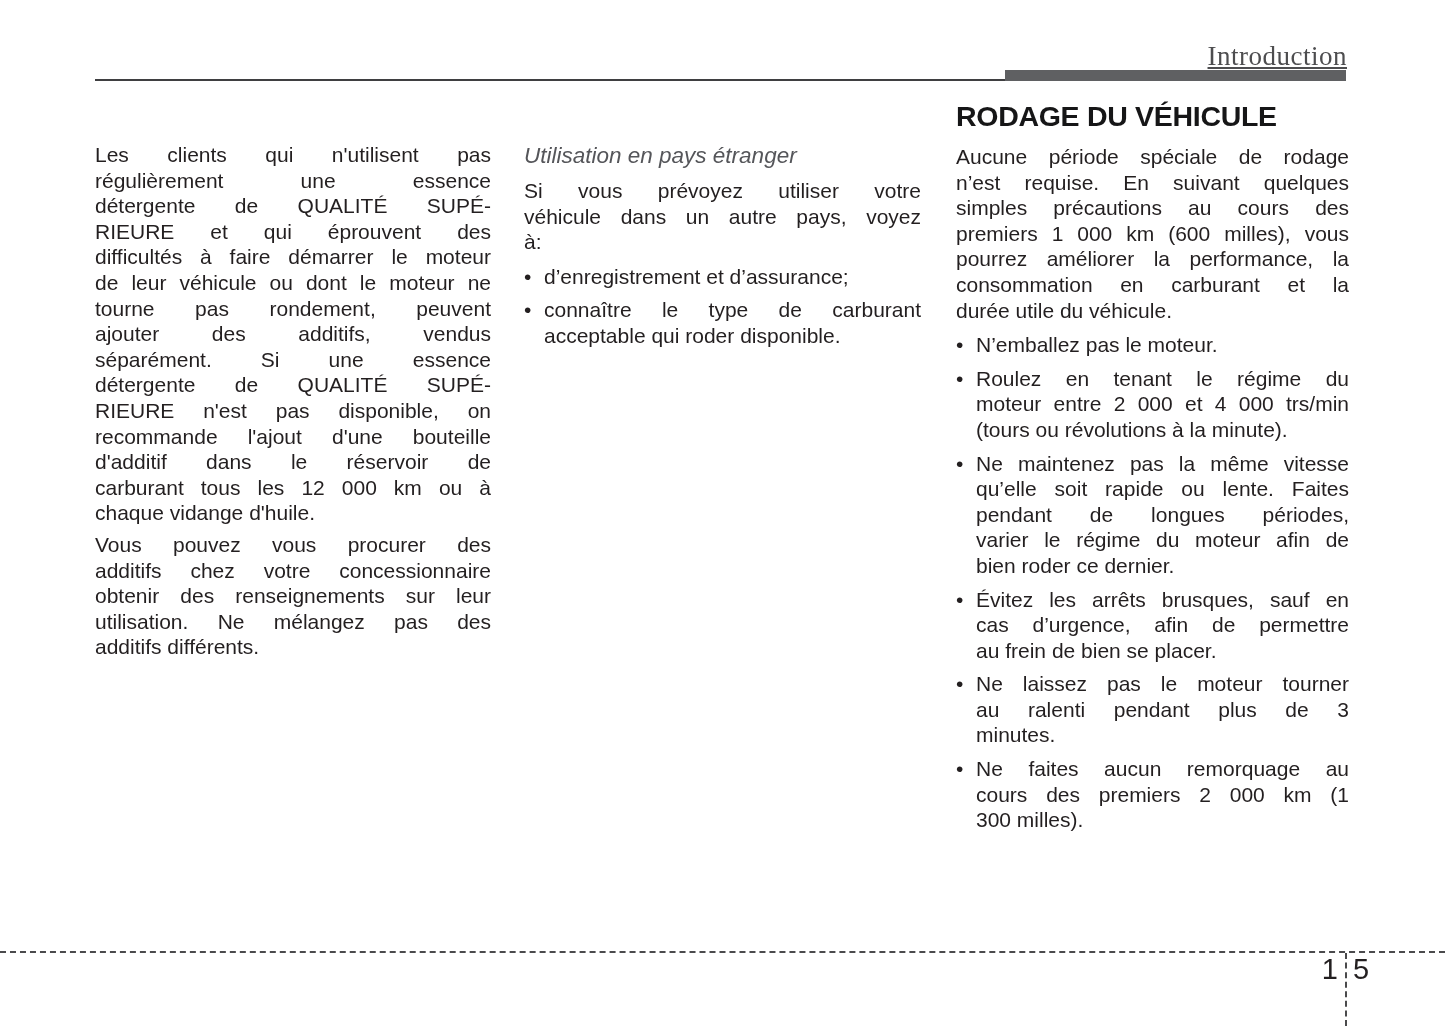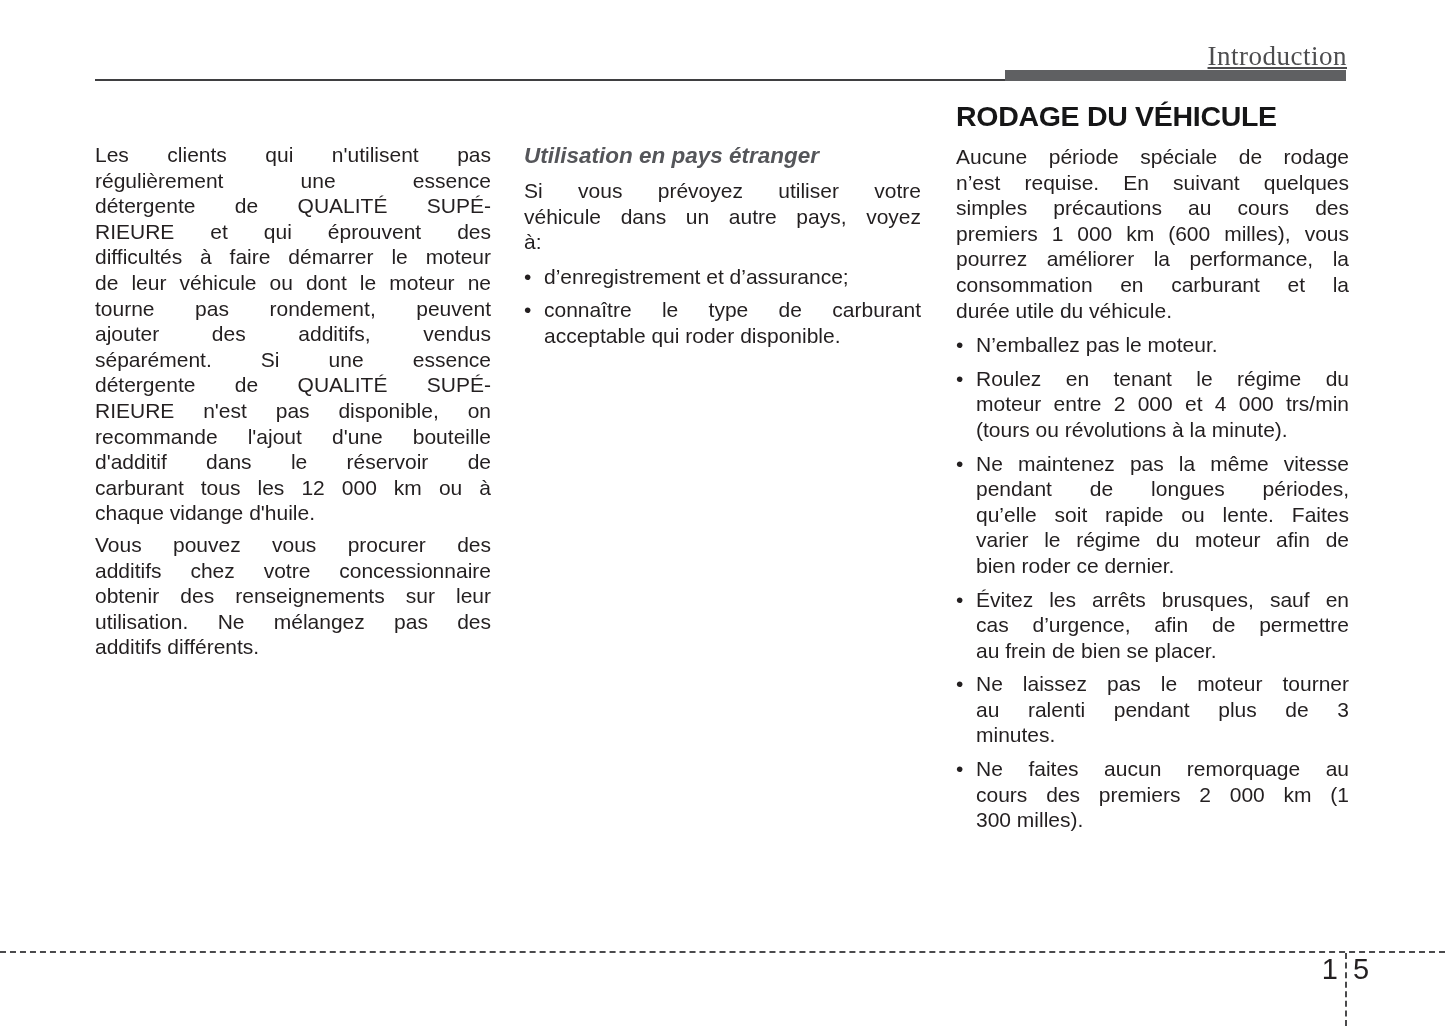--- a/index.html
+++ b/index.html
@@ -48,21 +48,21 @@
   .para { margin: 0 0 6px 0; }
   .line {
     text-align: justify;
     text-align-last: justify;
     white-space: normal;
   }
   .line.last { text-align-last: left; }
 
   .subheading {
     font-size: 22.5px;
-    font-weight: bold;
+    font-weight: normal;
     font-style: italic;
     color: #55565a;
     margin: 0 0 8px 0;
     line-height: 28px;
   }
   .main-heading {
     font-size: 28.5px;
     font-weight: bold;
     color: #161617;
     margin: 0 0 11px 0;
@@ -184,22 +184,22 @@
       <div>
           <div class="line">Roulez en tenant le régime du</div>
           <div class="line">moteur entre 2 000 et 4 000 trs/min</div>
           <div class="line last">(tours ou révolutions à la minute).</div>
         </div>
     </div>
     <div class="bullet">
       <span class="marker">•</span>
       <div>
           <div class="line">Ne maintenez pas la même vitesse</div>
+          <div class="line">qu’elle soit rapide ou lente. Faites</div>
           <div class="line">pendant de longues périodes,</div>
-          <div class="line">qu’elle soit rapide ou lente. Faites</div>
           <div class="line">varier le régime du moteur afin de</div>
           <div class="line last">bien roder ce dernier.</div>
         </div>
     </div>
     <div class="bullet">
       <span class="marker">•</span>
       <div>
           <div class="line">Évitez les arrêts brusques, sauf en</div>
           <div class="line">cas d’urgence, afin de permettre</div>
           <div class="line last">au frein de bien se placer.</div>

